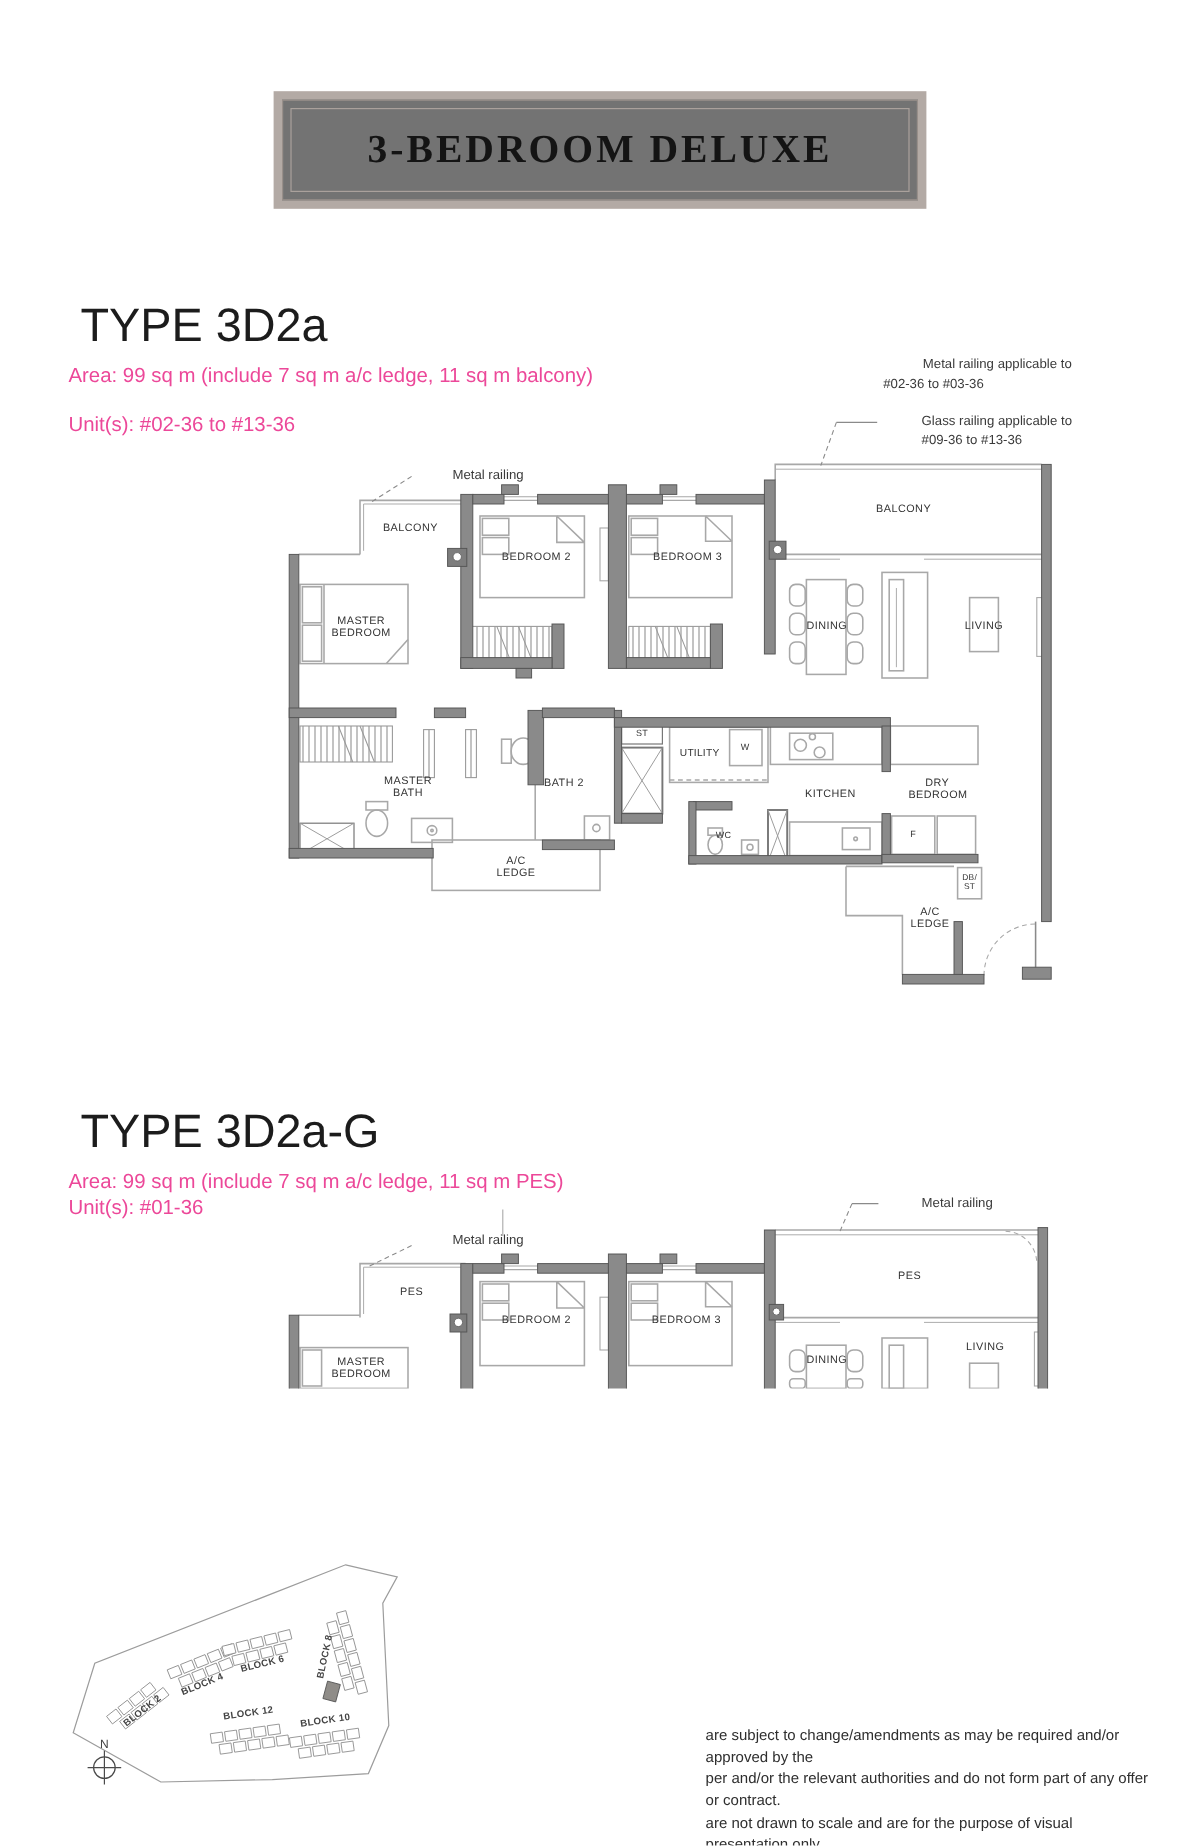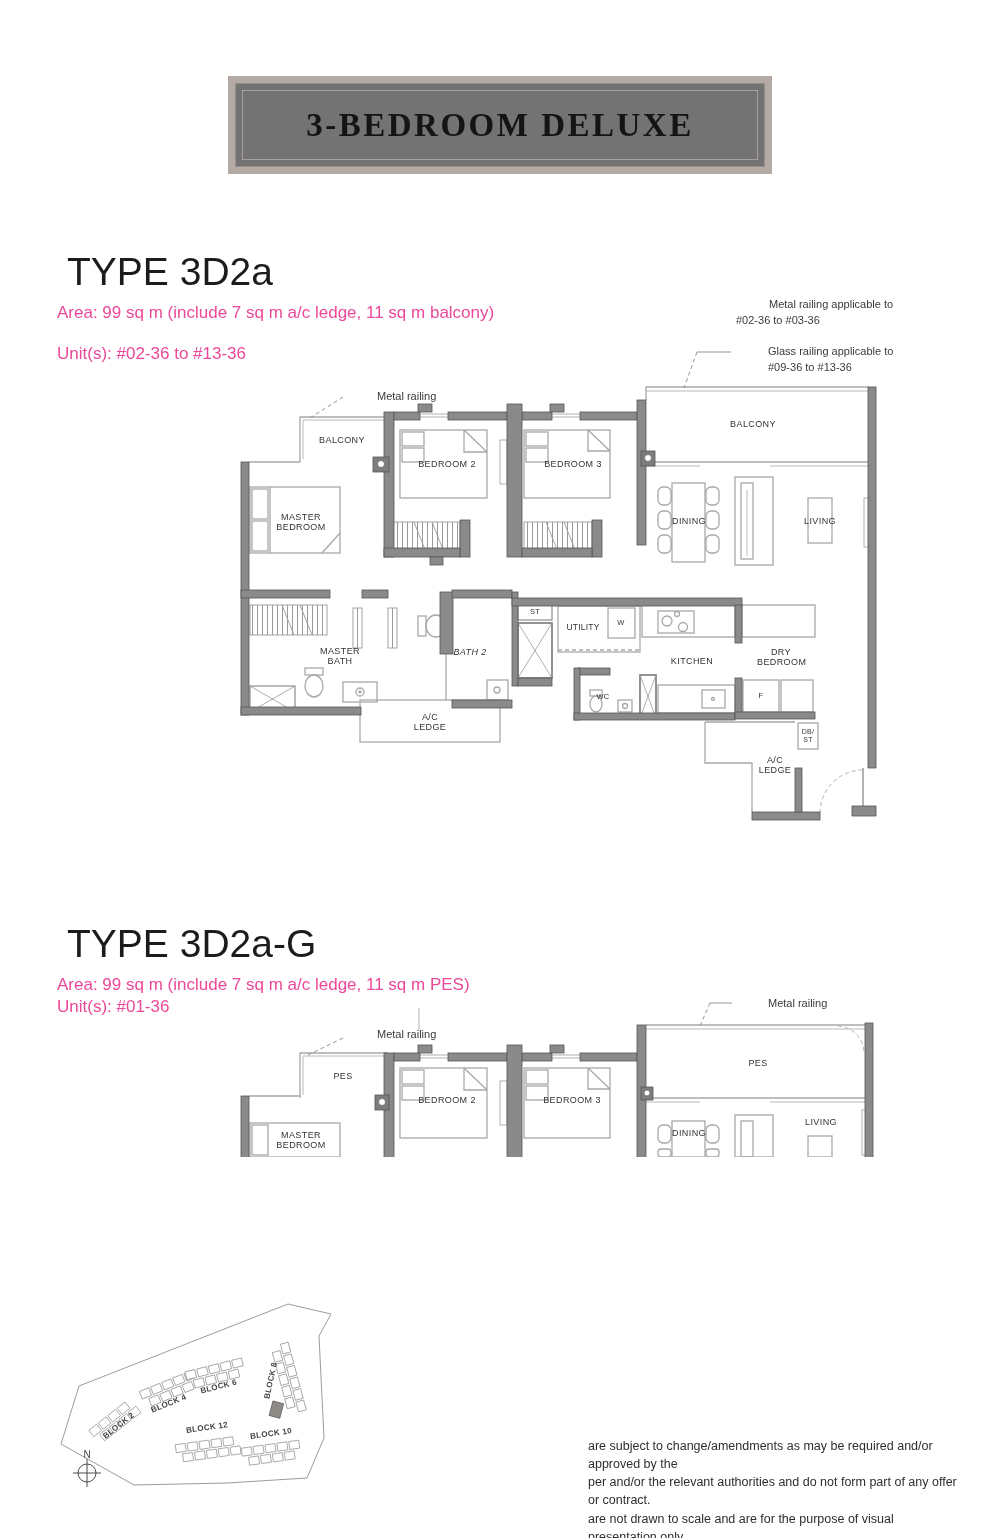--- a/index.html
+++ b/index.html
@@ -370,21 +370,21 @@
 <div class="ann" style="left:736px;top:360px;">#09-36 to #13-36</div>
 
 <div class="lbl" style="left:342px;top:440px;">BALCONY</div>
 <div class="lbl" style="left:447px;top:464px;">BEDROOM 2</div>
 <div class="lbl" style="left:573px;top:464px;">BEDROOM 3</div>
 <div class="lbl" style="left:753px;top:424px;">BALCONY</div>
 <div class="lbl wrap" style="left:301px;top:522px;width:66px;">MASTER BEDROOM</div>
 <div class="lbl" style="left:689px;top:521px;">DINING</div>
 <div class="lbl" style="left:820px;top:521px;">LIVING</div>
 <div class="lbl wrap" style="left:340px;top:656px;width:52px;">MASTER BATH</div>
-<div class="lbl" style="left:470px;top:652px;font-style:italic;">BATH 2</div>
+<div class="lbl" style="left:470px;top:652px;">BATH 2</div>
 <div class="lbl tiny" style="left:535px;top:612px;">ST</div>
 <div class="lbl tiny" style="left:583px;top:628px;font-size:8.5px;">UTILITY</div>
 <div class="lbl tiny" style="left:621px;top:623px;">W</div>
 <div class="lbl" style="left:692px;top:661px;">KITCHEN</div>
 <div class="lbl wrap" style="left:781px;top:657px;width:48px;">DRY BEDROOM</div>
 <div class="lbl tiny" style="left:603px;top:697px;">WC</div>
 <div class="lbl tiny" style="left:761px;top:696px;">F</div>
 <div class="lbl tiny wrap" style="left:808px;top:736px;width:18px;font-size:7px;">DB/ ST</div>
 <div class="lbl wrap" style="left:430px;top:722px;width:44px;">A/C LEDGE</div>
 <div class="lbl wrap" style="left:775px;top:765px;width:44px;">A/C LEDGE</div>

